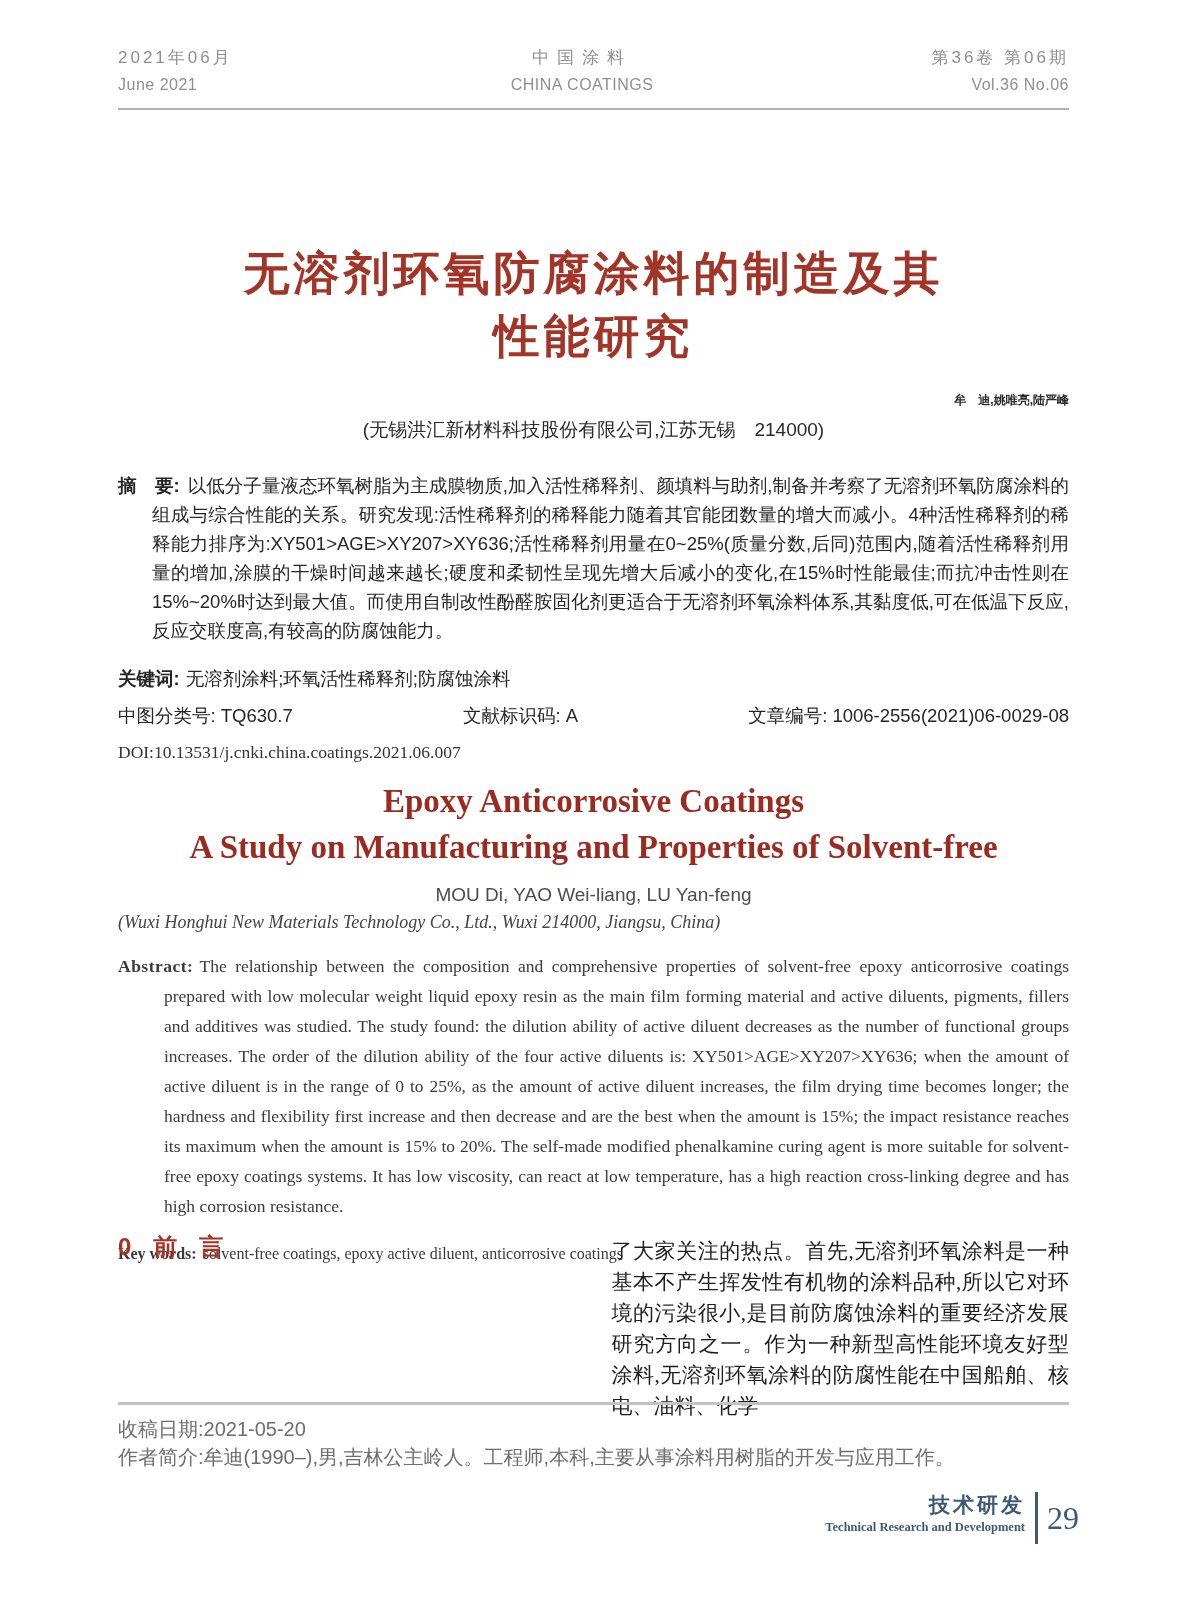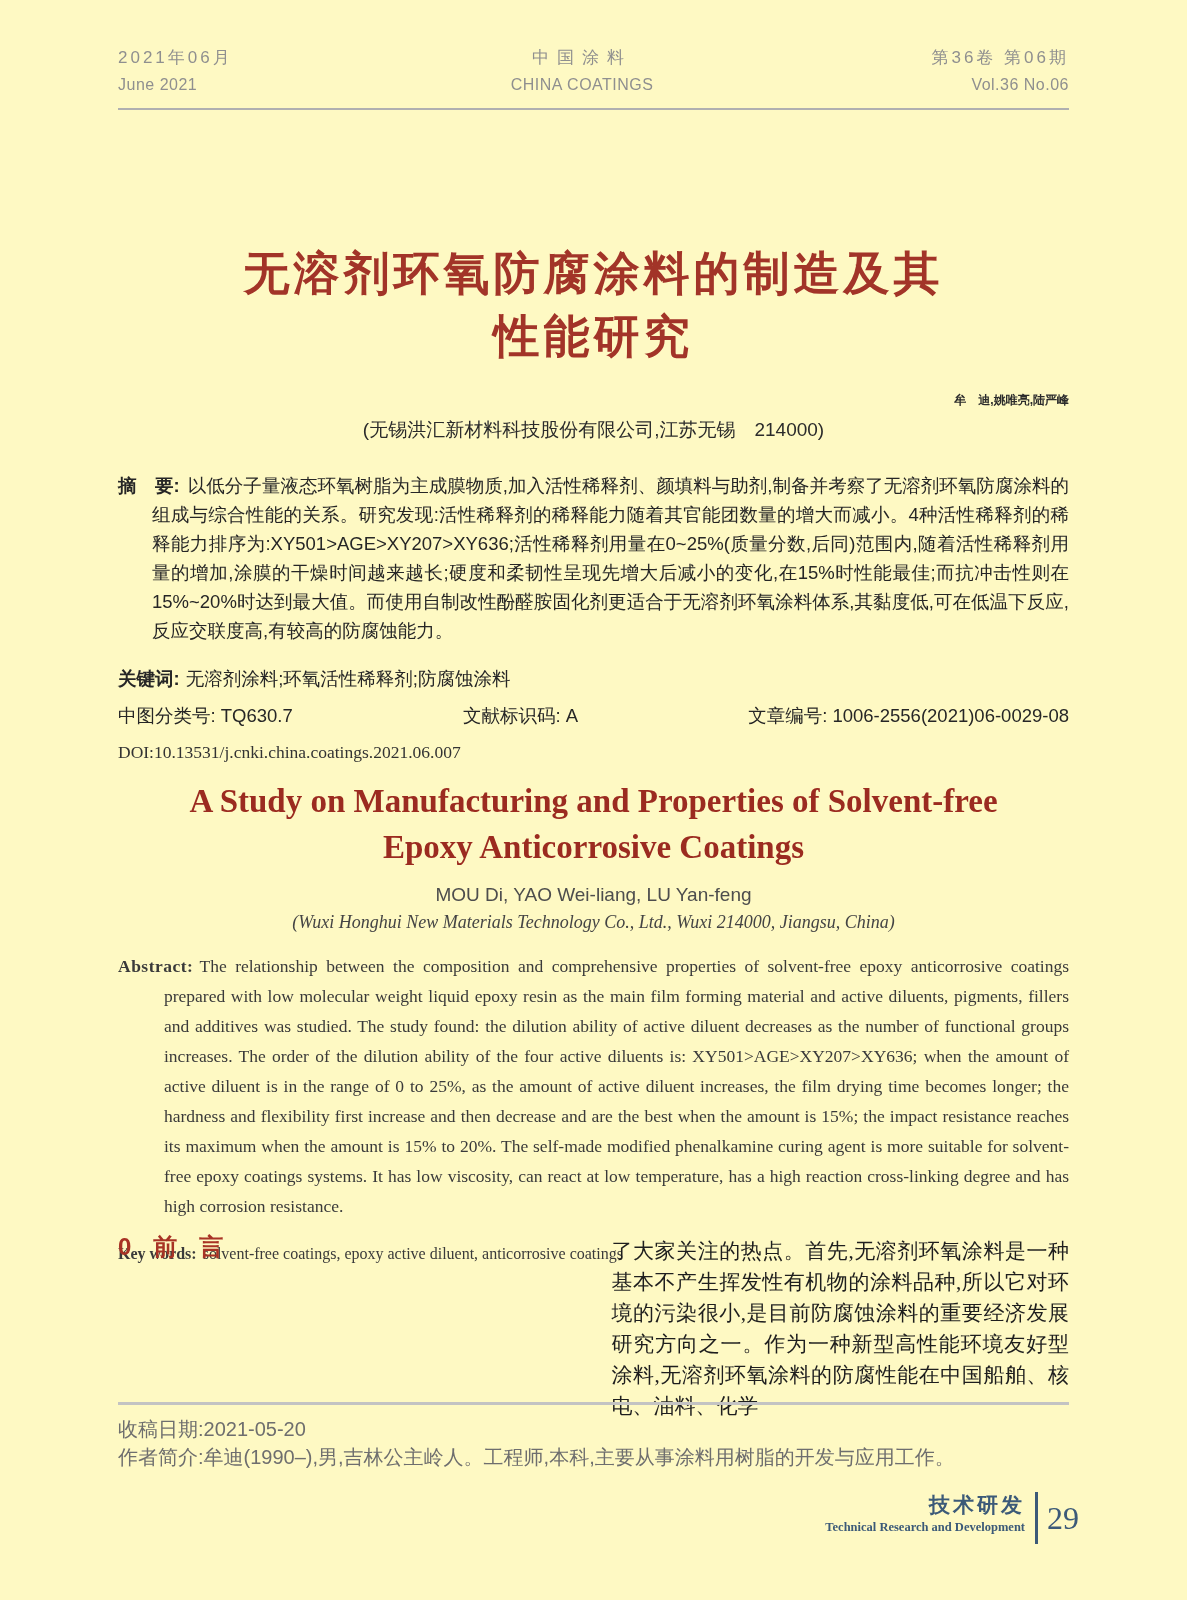--- a/index.html
+++ b/index.html
@@ -1,17 +1,17 @@
 <!DOCTYPE html>
 <html><head>
 <meta charset="utf-8">
 <style>
   html,body { margin:0; padding:0; background:#e8e8e8; }
   .page {
-    position:relative; width:1187px; height:1600px; background:#fef9c3;
+    position:relative; width:1187px; height:1600px; background:#ffffff;
     margin:0 auto; overflow:hidden;
     font-family:"Liberation Sans", sans-serif; color:#222;
   }
 
   
   .jheader {
     position:absolute; top:44px; left:118px; right:118px;
     display:flex; justify-content:space-between; align-items:flex-end;
     color:#8f8f8f; padding-bottom:10px; border-bottom:2px solid #b0b0b0;
   }
@@ -48,21 +48,21 @@
   }
 
   
   .block-en { position:absolute; top:778px; left:118px; right:118px; }
   .title-en {
     text-align:center; color:#9B2B20; font-weight:bold;
     font-family:"Liberation Serif", serif; font-size:33px; line-height:46px;
   }
   .authors-en { text-align:center; font-size:19px; color:#4d4d4d; margin-top:14px; }
   .affil-en {
-    text-align:center; font-family:"Liberation Serif", serif; font-style:italic;
+    text-align:left; font-family:"Liberation Serif", serif; font-style:italic;
     font-size:18px; color:#444; margin-top:6px;
   }
   .abs-en {
     margin-top:18px; font-family:"Liberation Serif", serif; font-size:17.5px;
     line-height:30px; text-align:justify; color:#3a3a3a;
     padding-left:46px; text-indent:-46px;
   }
   .abs-en .lbl { font-weight:bold; letter-spacing:0.5px; margin-right:6px; }
   .kw-en {
     margin-top:4px; font-family:"Liberation Serif", serif; font-size:16px;
@@ -136,22 +136,22 @@
       <span>中图分类号: TQ630.7</span>
       <span>文献标识码: A</span>
       <span>文章编号: 1006-2556(2021)06-0029-08</span>
     </div>
 
     <div class="doi-line">DOI:10.13531/j.cnki.china.coatings.2021.06.007</div>
   </div>
 
   <div class="block-en">
     <div class="title-en">
+      <div>Epoxy Anticorrosive Coatings</div>
       <div>A Study on Manufacturing and Properties of Solvent-free</div>
-      <div>Epoxy Anticorrosive Coatings</div>
     </div>
     <div class="authors-en">MOU Di, YAO Wei-liang, LU Yan-feng</div>
     <div class="affil-en">(Wuxi Honghui New Materials Technology Co., Ltd., Wuxi 214000, Jiangsu, China)</div>
 
     <p class="abs-en"><span class="lbl">Abstract:</span><span>The relationship between the composition and comprehensive properties of solvent-free epoxy anticorrosive coatings prepared with low molecular weight liquid epoxy resin as the main film forming material and active diluents, pigments, fillers and additives was studied. The study found: the dilution ability of active diluent decreases as the number of functional groups increases. The order of the dilution ability of the four active diluents is: XY501&gt;AGE&gt;XY207&gt;XY636; when the amount of active diluent is in the range of 0 to 25%, as the amount of active diluent increases, the film drying time becomes longer; the hardness and flexibility first increase and then decrease and are the best when the amount is 15%; the impact resistance reaches its maximum when the amount is 15% to 20%. The self-made modified phenalkamine curing agent is more suitable for solvent-free epoxy coatings systems. It has low viscosity, can react at low temperature, has a high reaction cross-linking degree and has high corrosion resistance.</span></p>
 
     <div class="kw-en"><span class="lbl">Key words:</span><span>solvent-free coatings, epoxy active diluent, anticorrosive coatings</span></div>
   </div>
 
   <div class="block-body">

